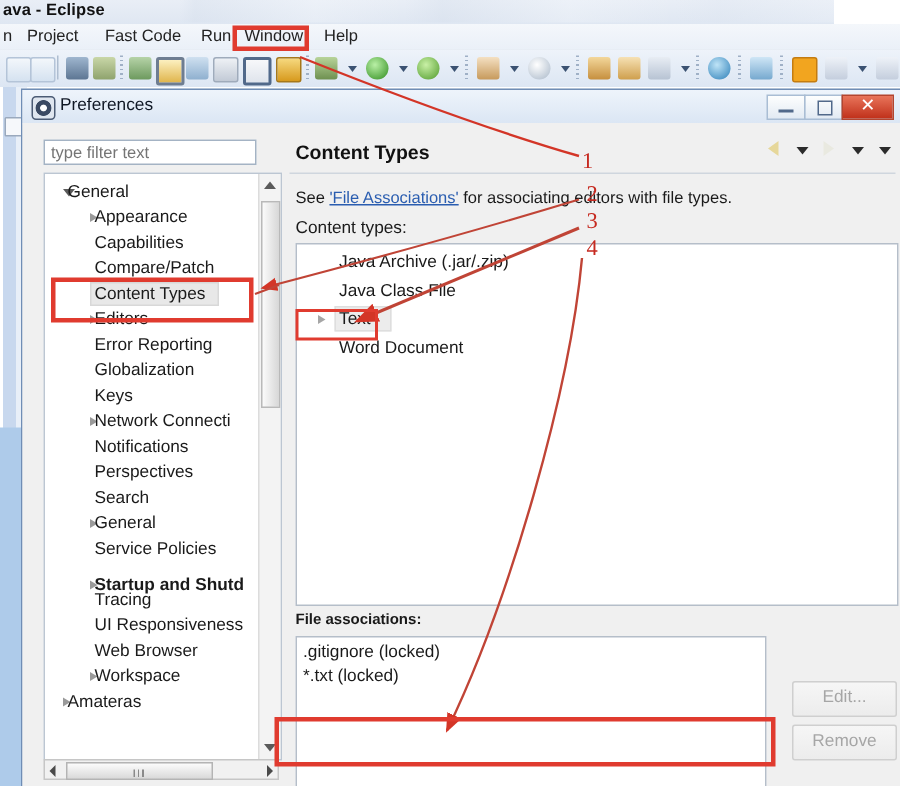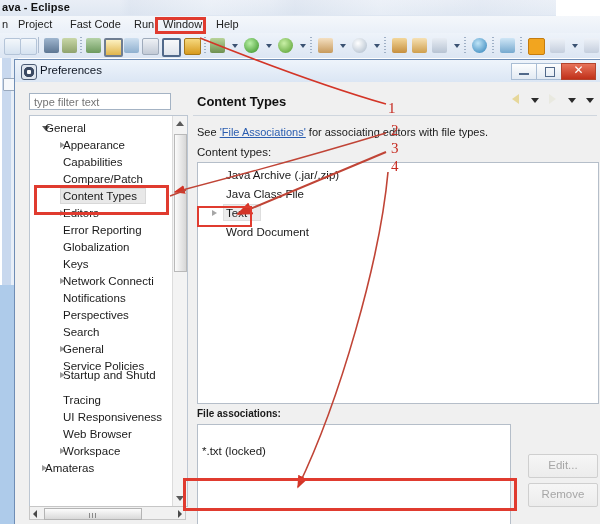--- a/index.html
+++ b/index.html
@@ -315,21 +315,21 @@
           <div class="tree-row" style="top: 208px;">
             <span class="lbl" style="left: 33px;">Search</span>
           </div>
           <div class="tree-row" style="top: 225px;">
             <div class="twisty" style="left: 30px;"></div>
             <span class="lbl" style="left: 33px;">General</span>
           </div>
           <div class="tree-row" style="top: 242px;">
             <span class="lbl" style="left: 33px;">Service Policies</span>
           </div>
-          <div class="tree-row" style="top: 251px;">
+          <div class="tree-row" style="top: 266px; font-weight: bold;">
             <div class="twisty" style="left: 30px;"></div>
             <span class="lbl" style="left: 33px;">Startup and Shutd</span>
           </div>
           <div class="tree-row" style="top: 276px;">
             <span class="lbl" style="left: 33px;">Tracing</span>
           </div>
           <div class="tree-row" style="top: 293px;">
             <span class="lbl" style="left: 33px;">UI Responsiveness</span>
           </div>
           <div class="tree-row" style="top: 310px;">
@@ -387,20 +387,21 @@
             <span class="lbl">Text</span>
           </div>
           <div class="ct-row" style="top: 60px;">
             <span class="lbl">Word Document</span>
           </div>
         </div>
     </div>
 
     <div id="fa-label">File associations:</div>
     <div id="fa-list">
+      <div class="fa-row" style="top:2px">.gitignore (locked)</div>
       <div class="fa-row" style="top:18px">*.txt (locked)</div>
     </div>
 
     <div class="side-btn disabled" id="btn-edit">Edit...</div>
     <div class="side-btn disabled" id="btn-remove">Remove</div>
 
   </div>
 </div>
 
 <div id="annot">

